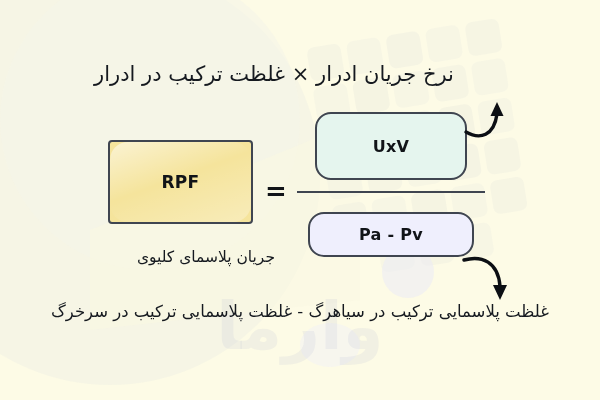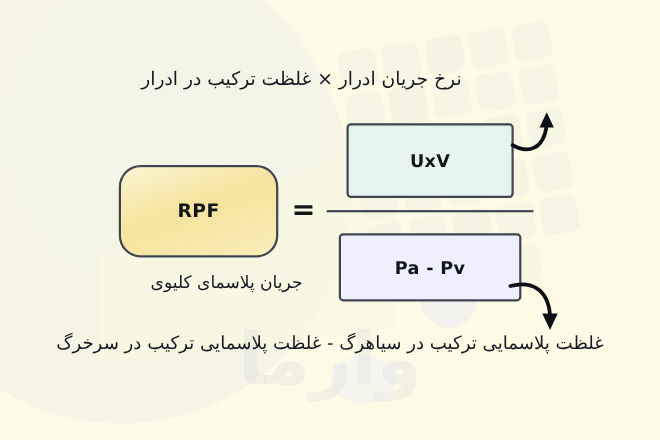--- a/index.html
+++ b/index.html
@@ -26,35 +26,35 @@
     inset: 0;
     width: 600px;
     height: 400px;
     pointer-events: none;
   }
   
   .fbox {
     position: absolute;
     box-sizing: border-box;
     border: 2px solid #3f4550;
-    border-radius: 4px;
+    border-radius: 16px;
     display: flex;
     align-items: center;
     justify-content: center;
     color: #111418;
     font-weight: bold;
     letter-spacing: .3px;
   }
   #box-rpf {
     left: 108px;
-    top: 150px;
+    top: 140px;
     width: 145px;
     height: 84px;
     background: #F5E49C;
-    border-radius: 20px;
+    border-radius: 4px;
     font-size: 17px;
   }
   #box-rpf::after{
     content:"";
     position:absolute;
     left:0; top:0; right:0; bottom:0;
     border-radius:18px;
     background:linear-gradient(160deg, rgba(255,255,255,.55) 0%, rgba(255,255,255,0) 46%, rgba(255,255,255,.30) 100%);
     pointer-events:none;
   }
@@ -64,21 +64,21 @@
     top: 112px;
     width: 152px;
     height: 68px;
     background: #E5F5EE;
     font-size: 16px;
   }
   #box-papv {
     left: 308px;
     top: 212px;
     width: 166px;
-    height: 62px;
+    height: 45px;
     background: #EFEFFD;
     font-size: 16px;
   }
   
   #equals {
     position: absolute;
     left: 263px;
     top: 176px;
     width: 26px;
     height: 30px;
@@ -106,21 +106,21 @@
     color: #15191f;
     direction: rtl;
     unicode-bidi: isolate;
     white-space: nowrap;
     font-family: "DejaVu Sans", "Liberation Sans", sans-serif;
   }
   #cap-numerator {
     left: 0; right: 0;
     top: 62px;
     text-align: center;
-    font-size: 17px;
+    font-size: 21px;
     padding-right: 52px;
     box-sizing: border-box;
   }
   #cap-denominator {
     left: 0; right: 0;
     top: 302px;
     text-align: center;
     font-size: 16.5px;
     box-sizing: border-box;
   }

